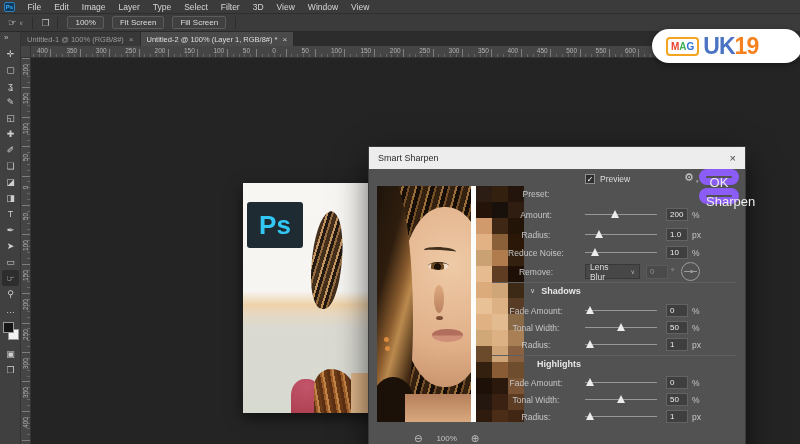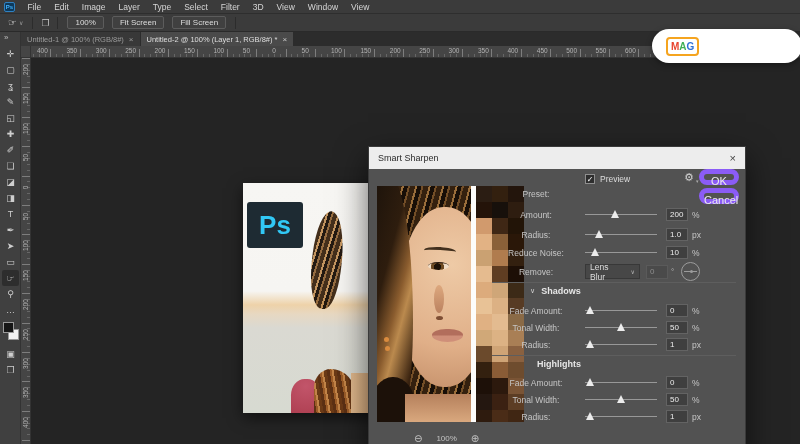--- a/index.html
+++ b/index.html
@@ -110,21 +110,21 @@
   .dsel{height:15px;background:#474747;border:1px solid #383838;display:flex;align-items:center;color:#dedede;font-size:8.5px;padding:0 4px;}
   .dsel .scaret{margin-left:auto;color:#b5b5b5;font-size:6px;padding-left:6px;}
   .abox{width:22px;height:14px;margin-left:6px;background:#4a4a4a;border:1px solid #5a5a5a;color:#8d8d8d;font-size:8px;line-height:12px;padding-left:3px;}
   .deg{color:#b9b9b9;font-size:8px;margin-left:3px;}
   .dial{position:relative;width:19px;height:19px;border:1px solid #9c9c9c;border-radius:50%;margin-left:7px;}
   .dial::before{content:"";position:absolute;left:2px;right:2px;top:8px;height:1px;background:#9c9c9c;}
   .dial::after{content:"";position:absolute;left:8px;top:7px;width:3px;height:3px;border-radius:50%;background:#9c9c9c;}
   .dsep{position:absolute;left:0;width:244px;height:1px;background:#5e5e5e;}
   .shdr{position:absolute;display:flex;align-items:center;color:#e6e6e6;font-size:9px;font-weight:bold;}
   .shdr .chev{font-weight:normal;color:#cfcfcf;font-size:7px;margin-right:6px;}
-  .okbtn,.cancelbtn{position:absolute;right:6px;width:40px;height:16px;border:5px solid #8b5cf6;border-radius:9px;color:#ececec;font-size:11px;text-align:center;line-height:14px;background:transparent;}
+  .okbtn,.cancelbtn{position:absolute;right:6px;width:40px;height:16px;border:7px solid #8b5cf6;border-radius:9px;color:#ececec;font-size:13px;text-align:center;line-height:14px;background:transparent;}
   .okbtn{top:22px;}
   .cancelbtn{top:41px;}
 
   
   .wlogo{position:absolute;left:652px;top:29px;width:150px;height:34px;background:#fff;border-radius:17px;box-shadow:0 2px 6px rgba(0,0,0,.35);display:flex;align-items:center;z-index:50;}
   .magbox{margin-left:14px;height:19px;border:2px solid #f5a41f;border-radius:4px;display:flex;align-items:center;padding:0 3px;background:#fff;}
   .magbox span{font-size:10px;font-weight:bold;}
   .wname{font-size:23px;font-weight:bold;letter-spacing:-1px;margin-left:4px;}
 </style>
 </head>
@@ -489,25 +489,28 @@
             <span class="slbl">Radius:</span>
             <span class="strack">
               <span class="sthumb" style="left: 1.28px;"></span>
             </span>
             <span class="svbox">1</span>
             <span class="sunit">px</span>
           </div>
       </div>
 
       <div class="okbtn">OK</div>
-      <div class="cancelbtn">Cancel</div>
+      <div class="cancelbtn">Sharpen</div>
     </div>
   </div>
 
   <div class="wlogo">
     <div class="magbox">
         <span style="color: rgb(232, 67, 45);">M</span>
         <span style="color: rgb(63, 175, 84);">A</span>
         <span style="color: rgb(46, 111, 214);">G</span>
       </div>
+    <div class="wname">
+      <span style="color: rgb(74, 115, 196);">UK</span><span style="color: rgb(245, 130, 31);">19</span>
+    </div>
   </div>
 
 </div>
 
 </body></html>

